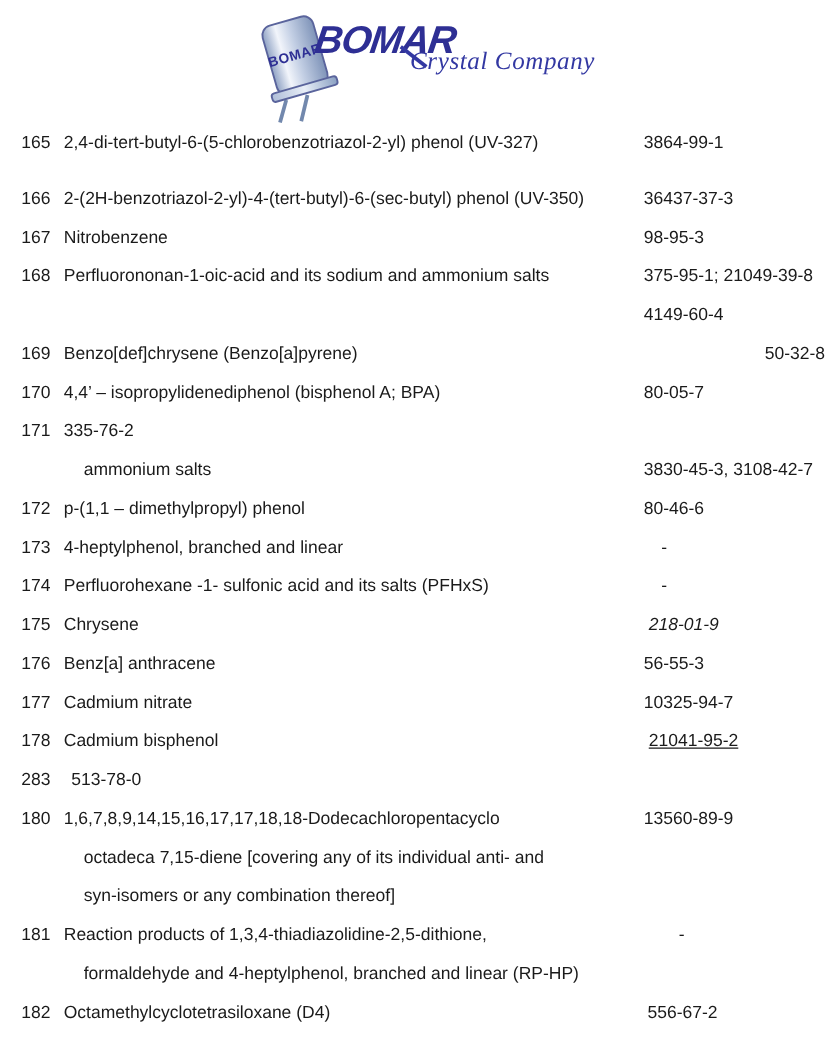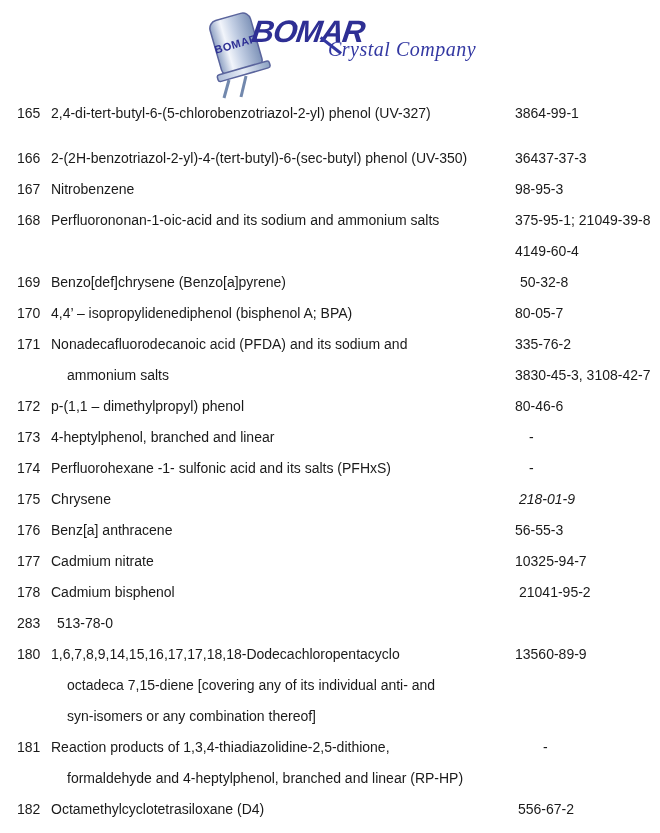--- a/index.html
+++ b/index.html
@@ -153,34 +153,33 @@
       <div class="line">
         <span class="num"></span>
         <span class="name"></span>
         <span class="cas">4149-60-4</span>
       </div>
     </div>
     <div class="row">
       <div class="line">
         <span class="num">169</span>
         <span class="name">Benzo[def]chrysene (Benzo[a]pyrene)</span>
-        <span class="cas" style="padding-left: 5px;">50-32-8</span>
+        <span class="cas" style="padding-left: 5px; text-align: right;">50-32-8</span>
       </div>
     </div>
     <div class="row">
       <div class="line">
         <span class="num">170</span>
         <span class="name">4,4’ – isopropylidenediphenol (bisphenol A; BPA)</span>
         <span class="cas">80-05-7</span>
       </div>
     </div>
     <div class="row">
       <div class="line">
         <span class="num">171</span>
-        <span class="name">Nonadecafluorodecanoic acid (PFDA) and its sodium and</span>
         <span class="cas">335-76-2</span>
       </div>
       <div class="line">
         <span class="num"></span>
         <span class="name indent">ammonium salts</span>
         <span class="cas">3830-45-3, 3108-42-7</span>
       </div>
     </div>
     <div class="row">
       <div class="line">
@@ -221,21 +220,21 @@
       <div class="line">
         <span class="num">177</span>
         <span class="name">Cadmium nitrate</span>
         <span class="cas">10325-94-7</span>
       </div>
     </div>
     <div class="row">
       <div class="line">
         <span class="num">178</span>
         <span class="name">Cadmium bisphenol</span>
-        <span class="cas" style="padding-left: 4px;">21041-95-2</span>
+        <span class="cas" style="padding-left: 4px; text-decoration: underline;">21041-95-2</span>
       </div>
     </div>
     <div class="row">
       <div class="line">
         <span class="num">283</span>
         <span class="cas" style="padding-left: 6px;">513-78-0</span>
       </div>
     </div>
     <div class="row">
       <div class="line">

